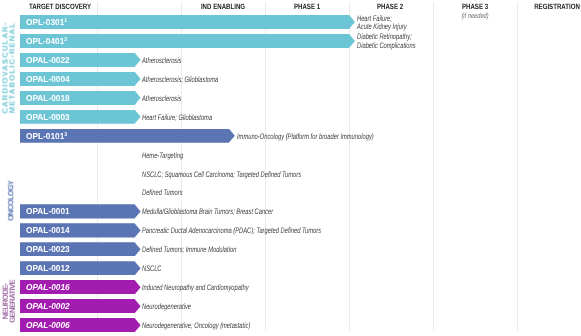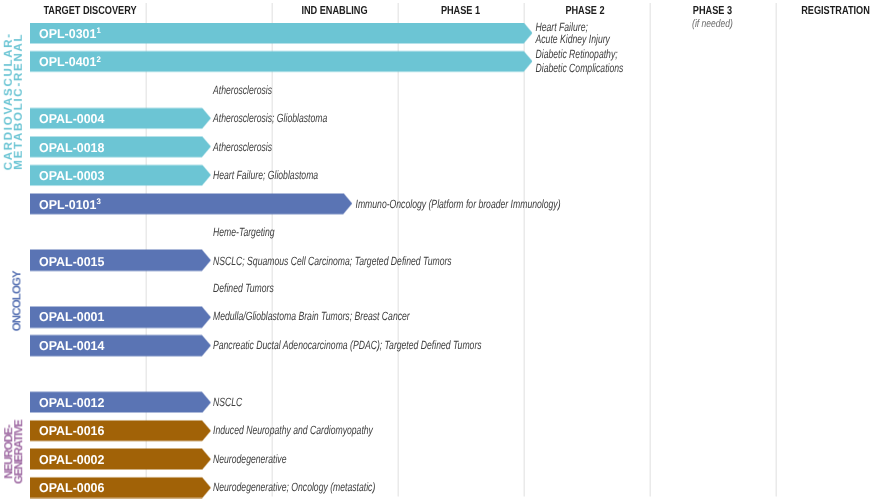--- a/index.html
+++ b/index.html
@@ -8,21 +8,21 @@
 .divider{position:absolute;top:1.5px;height:329.8px;width:1.1px;background:#eaeaea;}
 .hcol{position:absolute;top:0px;text-align:center;white-space:nowrap;transform:translateX(-50%);}
 .hmain{font-size:7.7px;font-weight:bold;color:#1d1d1d;line-height:8.6px;padding-top:2.7px;transform:scaleX(0.795) translateZ(0);}
 .hsub{font-size:7.3px;font-style:italic;color:#6b6b6b;line-height:8px;padding-top:0.3px;transform:scaleX(0.78) translateZ(0);}
 .row{position:absolute;left:0;width:581px;height:14.3px;}
 .bar{position:absolute;left:20px;top:0;height:14.3px;
   -webkit-clip-path:polygon(0 0, calc(100% - 6px) 0, 100% 50%, calc(100% - 6px) 100%, 0 100%);
   clip-path:polygon(0 0, calc(100% - 6px) 0, 100% 50%, calc(100% - 6px) 100%, 0 100%);}
 .bar.teal{background:#6CC5D4;}
 .bar.blue{background:#5A74B4;}
-.bar.purple{background:#a16207;}
+.bar.purple{background:#a21caf;font-style:italic;}
 .bar-label{position:absolute;left:6.2px;top:50%;color:#ffffff;font-size:8.6px;font-weight:bold;white-space:nowrap;transform:translateY(-50%) scaleX(0.965) translateZ(0);transform-origin:left center;}
 .bar-label sup{font-size:5.4px;vertical-align:2.8px;line-height:0;}
 .ind{position:absolute;top:50%;font-size:8px;font-style:italic;color:#3d3d3d;white-space:nowrap;line-height:9px;transform:translateY(-50%) scaleX(0.72) translateZ(0);transform-origin:left center;}
 .ind2{line-height:8.1px;margin-top:0.6px;}
 .iline{}
 .seclabel{position:absolute;left:0;width:19px;display:flex;align-items:center;justify-content:center;}
 .secinner{transform:rotate(-90deg) translateZ(0);white-space:nowrap;text-align:center;}
 .sline{font-size:7.7px;font-weight:bold;line-height:7.1px;}
 .tealt .sline{color:#6CC5D4;}
 .bluet .sline{color:#5A74B4;}
@@ -86,20 +86,23 @@
     <div class="row" style="top:33.75px">
       <div class="bar teal" style="width:335.00px">
         <span class="bar-label"><span>OPL-0401</span><sup>2</sup></span>
       </div>
       <div class="ind ind2" style="left:356.70px">
         <div class="iline">Diabetic Retinopathy;</div>
         <div class="iline">Diabetic Complications</div>
       </div>
     </div>
     <div class="row" style="top:52.70px">
+      <div class="bar teal" style="width:120.60px">
+        <span class="bar-label"><span>OPAL-0022</span></span>
+      </div>
       <div class="ind" style="left:142.30px">
         <div class="iline">Atherosclerosis</div>
       </div>
     </div>
     <div class="row" style="top:71.65px">
       <div class="bar teal" style="width:120.60px">
         <span class="bar-label"><span>OPAL-0004</span></span>
       </div>
       <div class="ind" style="left:142.30px">
         <div class="iline">Atherosclerosis; Glioblastoma</div>
@@ -128,23 +131,20 @@
       <div class="ind" style="left:236.50px">
         <div class="iline">Immuno-Oncology (Platform for broader Immunology)</div>
       </div>
     </div>
     <div class="row" style="top:147.45px">
       <div class="ind" style="left:142.30px">
         <div class="iline">Heme-Targeting</div>
       </div>
     </div>
     <div class="row" style="top:166.40px">
-      <div class="bar blue" style="width:120.60px">
-        <span class="bar-label"><span>OPAL-0015</span></span>
-      </div>
       <div class="ind" style="left:142.30px">
         <div class="iline">NSCLC; Squamous Cell Carcinoma; Targeted Defined Tumors</div>
       </div>
     </div>
     <div class="row" style="top:185.35px">
       <div class="ind" style="left:142.30px">
         <div class="iline">Defined Tumors</div>
       </div>
     </div>
     <div class="row" style="top:204.30px">
@@ -154,20 +154,28 @@
       <div class="ind" style="left:142.30px">
         <div class="iline">Medulla/Glioblastoma Brain Tumors; Breast Cancer</div>
       </div>
     </div>
     <div class="row" style="top:223.25px">
       <div class="bar blue" style="width:120.60px">
         <span class="bar-label"><span>OPAL-0014</span></span>
       </div>
       <div class="ind" style="left:142.30px">
         <div class="iline">Pancreatic Ductal Adenocarcinoma (PDAC); Targeted Defined Tumors</div>
+      </div>
+    </div>
+    <div class="row" style="top:242.20px">
+      <div class="bar blue" style="width:120.60px">
+        <span class="bar-label"><span>OPAL-0023</span></span>
+      </div>
+      <div class="ind" style="left:142.30px">
+        <div class="iline">Defined Tumors; Immune Modulation</div>
       </div>
     </div>
     <div class="row" style="top:261.15px">
       <div class="bar blue" style="width:120.60px">
         <span class="bar-label"><span>OPAL-0012</span></span>
       </div>
       <div class="ind" style="left:142.30px">
         <div class="iline">NSCLC</div>
       </div>
     </div>

